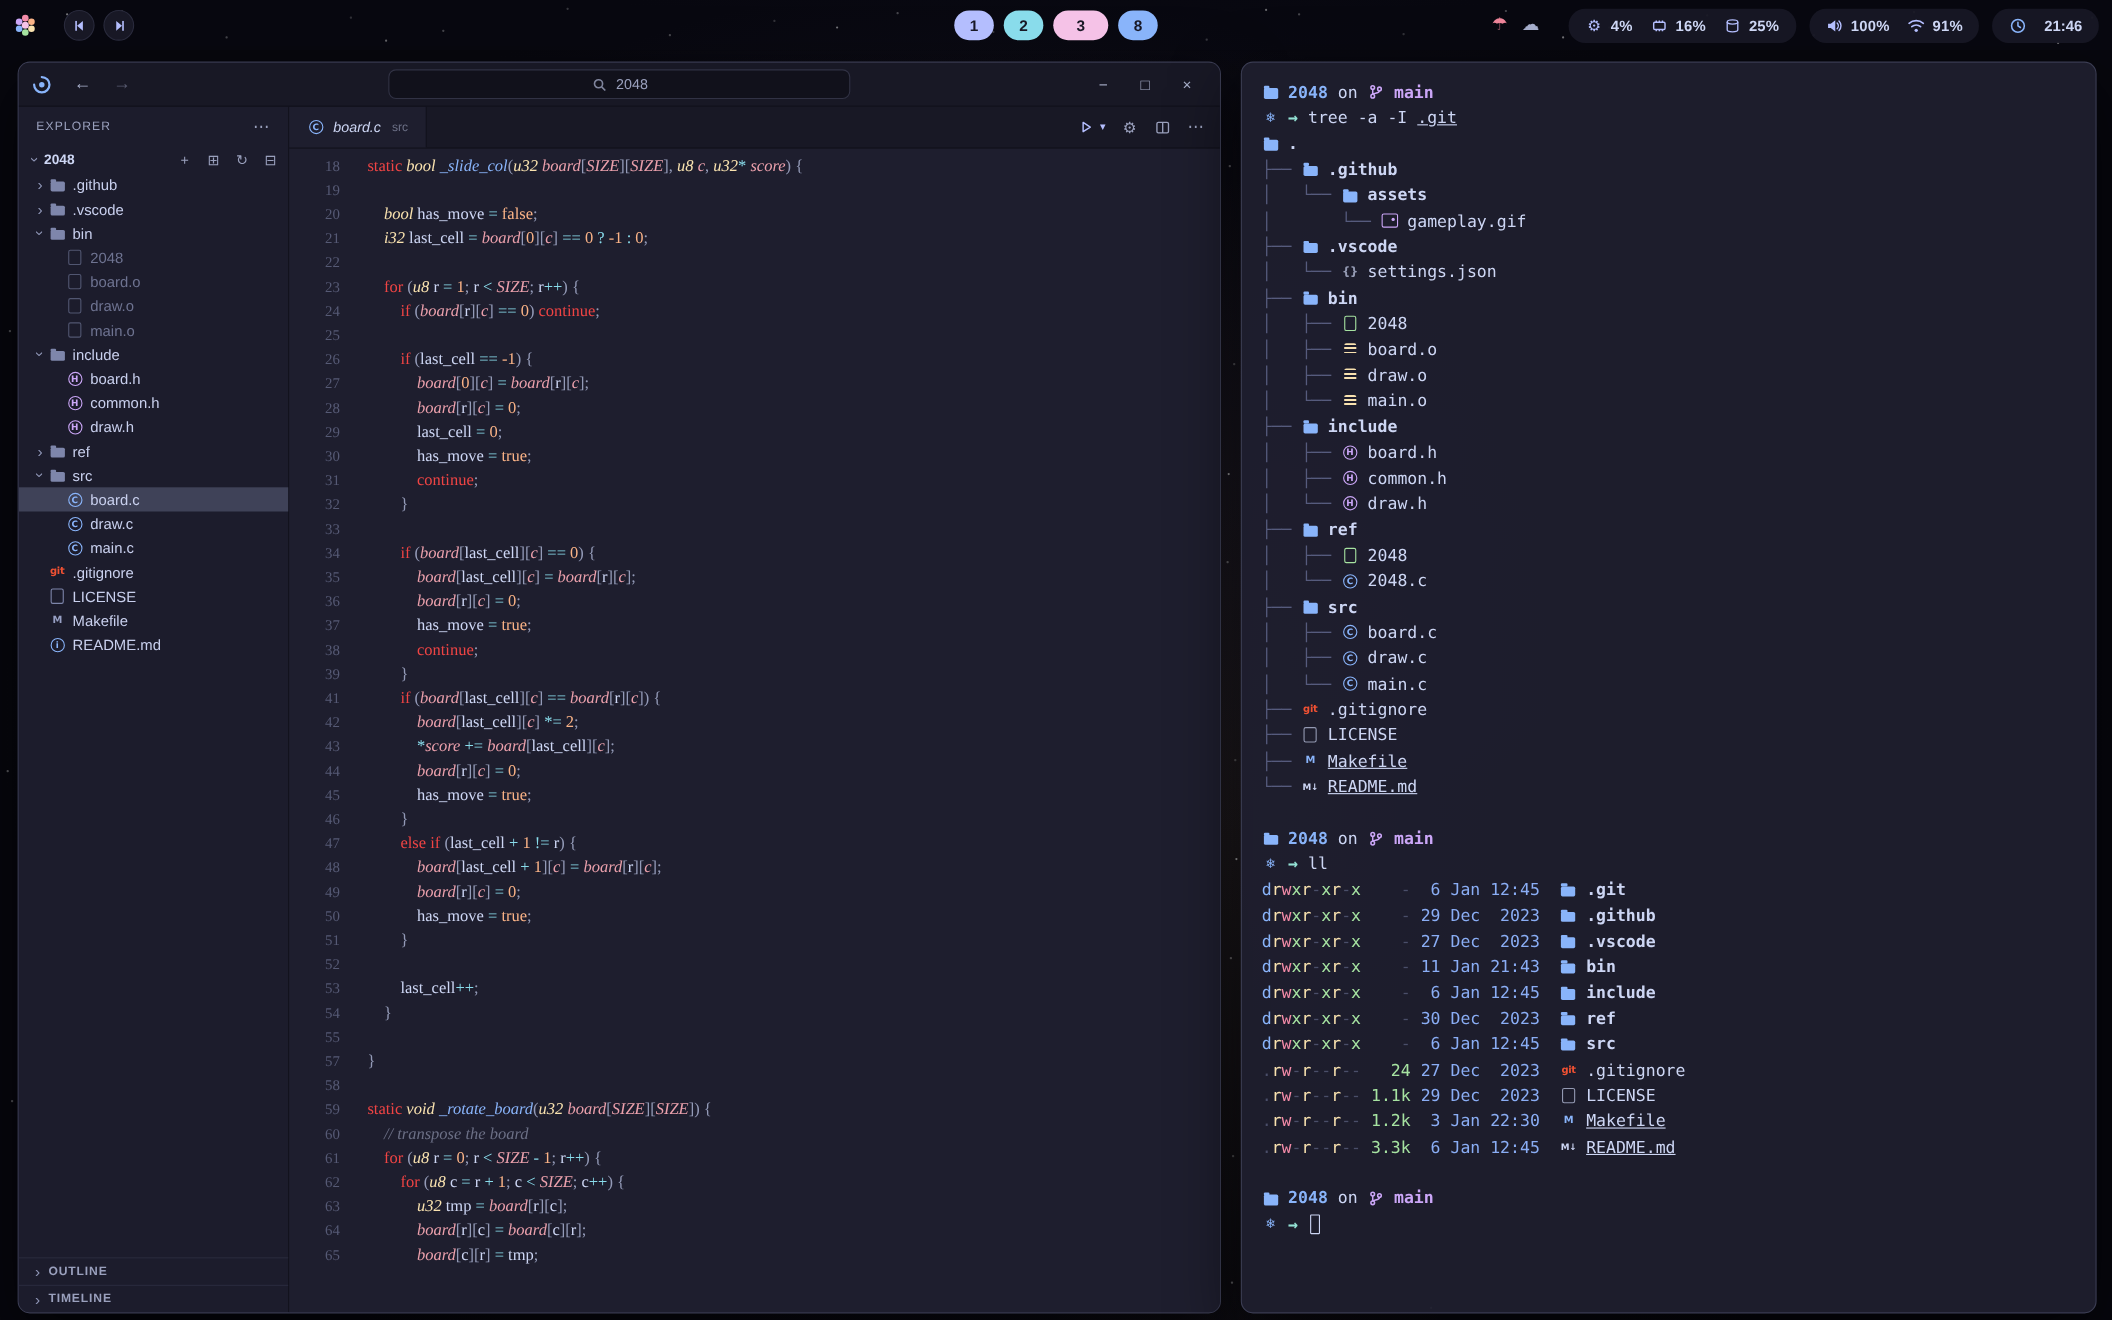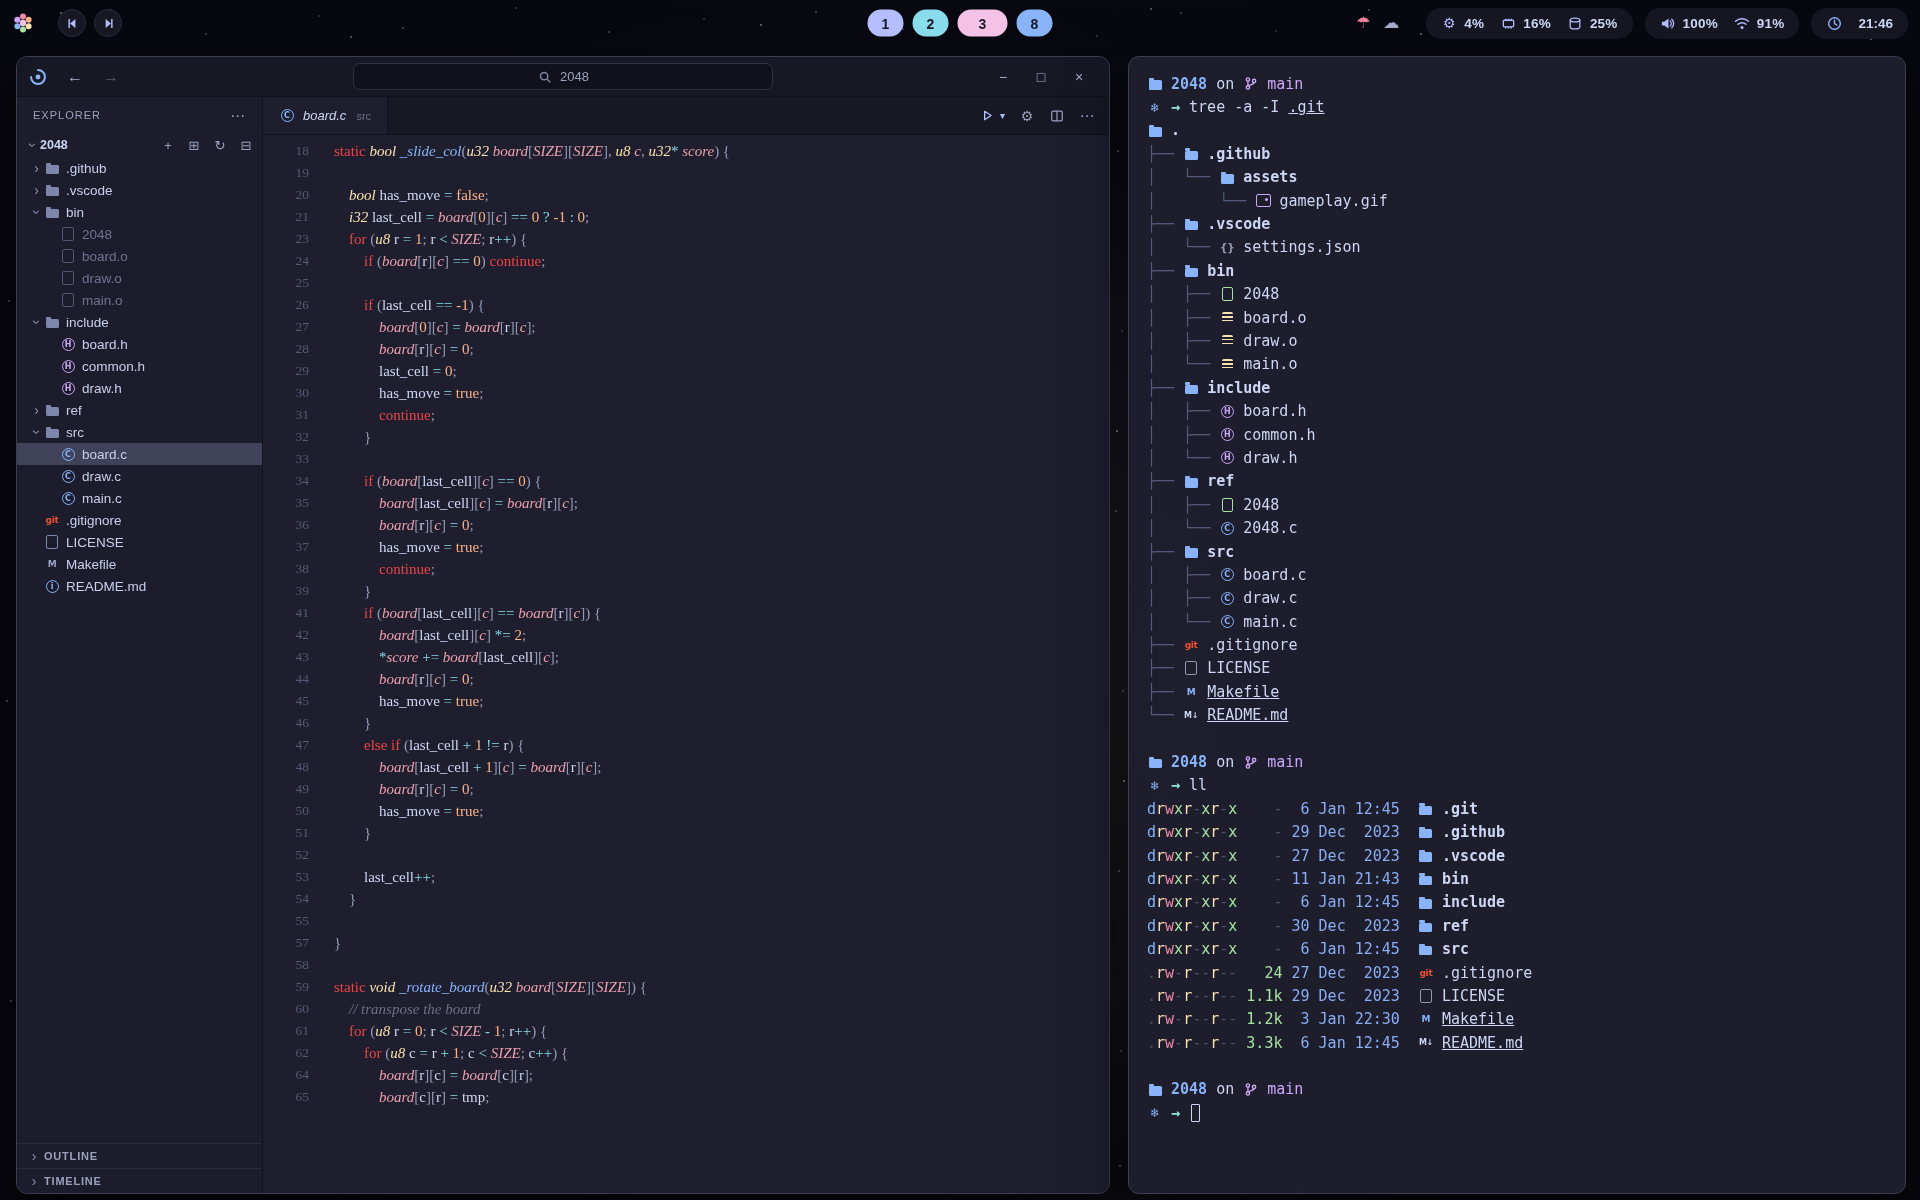--- a/index.html
+++ b/index.html
@@ -134,21 +134,21 @@
   
   .termwin{position:absolute;left:1128px;top:56px;width:778px;height:1138px;
       background:rgba(30,30,46,.965);border:1px solid #3b3d53;border-radius:11px;
       box-shadow:0 22px 60px rgba(0,0,0,.65);padding:15px 18px;z-index:3;overflow:hidden}
   .tline{display:flex;align-items:center;height:23.4px;min-height:23.4px;
       font-family:"DejaVu Sans Mono","Liberation Mono",monospace;font-size:15px;color:#cdd6f4}
   .tline>span{white-space:pre}
   .tline .ic{margin-right:8px}
   .tpre{color:#565b7d}
   .tdir{color:#89b4fa;font-weight:700}
-  .tbranch{color:#cba6f7;font-weight:400}
+  .tbranch{color:#cba6f7;font-weight:700}
   .tarrow{color:#94e2d5;font-weight:700}
   .tu{text-decoration:underline}
   .tnb{font-weight:700}
   .tul{text-decoration:underline}
   .pm-b{color:#89b4fa}.pm-y{color:#f9e2af}.pm-r{color:#f38ba8}.pm-g{color:#a6e3a1}.pm-d{color:#4a4e69}
   .tsz{color:#a6e3a1}
   .tdate{color:#8aadf4}
   .tcursor{display:inline-block;width:9px;height:18px;border:1.5px solid #cdd6f4;margin-left:2px;border-radius:1px}
 </style>
 </head>
@@ -471,20 +471,24 @@
             </div>
             <div class="cl">
               <span class="ln">20</span>
               <span class="ct"><span>    </span><span class="tk-y">bool</span><span> </span><span>has_move</span><span> </span><span class="tk-o">=</span><span> </span><span class="tk-n">false</span><span class="tk-b">;</span></span>
             </div>
             <div class="cl">
               <span class="ln">21</span>
               <span class="ct"><span>    </span><span class="tk-y">i32</span><span> </span><span>last_cell</span><span> </span><span class="tk-o">=</span><span> </span><span class="tk-p">board</span><span class="tk-b">[</span><span class="tk-n">0</span><span class="tk-b">][</span><span class="tk-p">c</span><span class="tk-b">]</span><span> </span><span class="tk-o">==</span><span> </span><span class="tk-n">0</span><span> </span><span class="tk-o">?</span><span> </span><span class="tk-n">-1</span><span> </span><span class="tk-o">:</span><span> </span><span class="tk-n">0</span><span class="tk-b">;</span></span>
             </div>
             <div class="cl">
+              <span class="ln">22</span>
+              <span class="ct"></span>
+            </div>
+            <div class="cl">
               <span class="ln">23</span>
               <span class="ct"><span>    </span><span class="tk-k">for</span><span> </span><span class="tk-b">(</span><span class="tk-y">u8</span><span> </span><span>r</span><span> </span><span class="tk-o">=</span><span> </span><span class="tk-n">1</span><span class="tk-b">; </span><span>r</span><span> </span><span class="tk-o">&lt;</span><span> </span><span class="tk-p">SIZE</span><span class="tk-b">; </span><span>r</span><span class="tk-o">++</span><span class="tk-b">) {</span></span>
             </div>
             <div class="cl">
               <span class="ln">24</span>
               <span class="ct"><span>        </span><span class="tk-k">if</span><span> </span><span class="tk-b">(</span><span class="tk-p">board</span><span class="tk-b">[</span><span>r</span><span class="tk-b">][</span><span class="tk-p">c</span><span class="tk-b">]</span><span> </span><span class="tk-o">==</span><span> </span><span class="tk-n">0</span><span class="tk-b">)</span><span> </span><span class="tk-k">continue</span><span class="tk-b">;</span></span>
             </div>
             <div class="cl">
               <span class="ln">25</span>
               <span class="ct"></span>
@@ -621,20 +625,24 @@
               <span class="ln">60</span>
               <span class="ct"><span>    </span><span class="tk-c">// transpose the board</span></span>
             </div>
             <div class="cl">
               <span class="ln">61</span>
               <span class="ct"><span>    </span><span class="tk-k">for</span><span> </span><span class="tk-b">(</span><span class="tk-y">u8</span><span> </span><span>r</span><span> </span><span class="tk-o">=</span><span> </span><span class="tk-n">0</span><span class="tk-b">; </span><span>r</span><span> </span><span class="tk-o">&lt;</span><span> </span><span class="tk-p">SIZE</span><span> </span><span class="tk-o">-</span><span> </span><span class="tk-n">1</span><span class="tk-b">; </span><span>r</span><span class="tk-o">++</span><span class="tk-b">) {</span></span>
             </div>
             <div class="cl">
               <span class="ln">62</span>
               <span class="ct"><span>        </span><span class="tk-k">for</span><span> </span><span class="tk-b">(</span><span class="tk-y">u8</span><span> </span><span>c</span><span> </span><span class="tk-o">=</span><span> </span><span>r</span><span> </span><span class="tk-o">+</span><span> </span><span class="tk-n">1</span><span class="tk-b">; </span><span>c</span><span> </span><span class="tk-o">&lt;</span><span> </span><span class="tk-p">SIZE</span><span class="tk-b">; </span><span>c</span><span class="tk-o">++</span><span class="tk-b">) {</span></span>
+            </div>
+            <div class="cl">
+              <span class="ln">63</span>
+              <span class="ct"><span>            </span><span class="tk-y">u32</span><span> </span><span>tmp</span><span> </span><span class="tk-o">=</span><span> </span><span class="tk-p">board</span><span class="tk-b">[</span><span>r</span><span class="tk-b">][</span><span>c</span><span class="tk-b">];</span></span>
             </div>
             <div class="cl">
               <span class="ln">64</span>
               <span class="ct"><span>            </span><span class="tk-p">board</span><span class="tk-b">[</span><span>r</span><span class="tk-b">][</span><span>c</span><span class="tk-b">]</span><span> </span><span class="tk-o">=</span><span> </span><span class="tk-p">board</span><span class="tk-b">[</span><span>c</span><span class="tk-b">][</span><span>r</span><span class="tk-b">];</span></span>
             </div>
             <div class="cl">
               <span class="ln">65</span>
               <span class="ct"><span>            </span><span class="tk-p">board</span><span class="tk-b">[</span><span>c</span><span class="tk-b">][</span><span>r</span><span class="tk-b">]</span><span> </span><span class="tk-o">=</span><span> </span><span>tmp</span><span class="tk-b">;</span></span>
             </div>
           </div>

